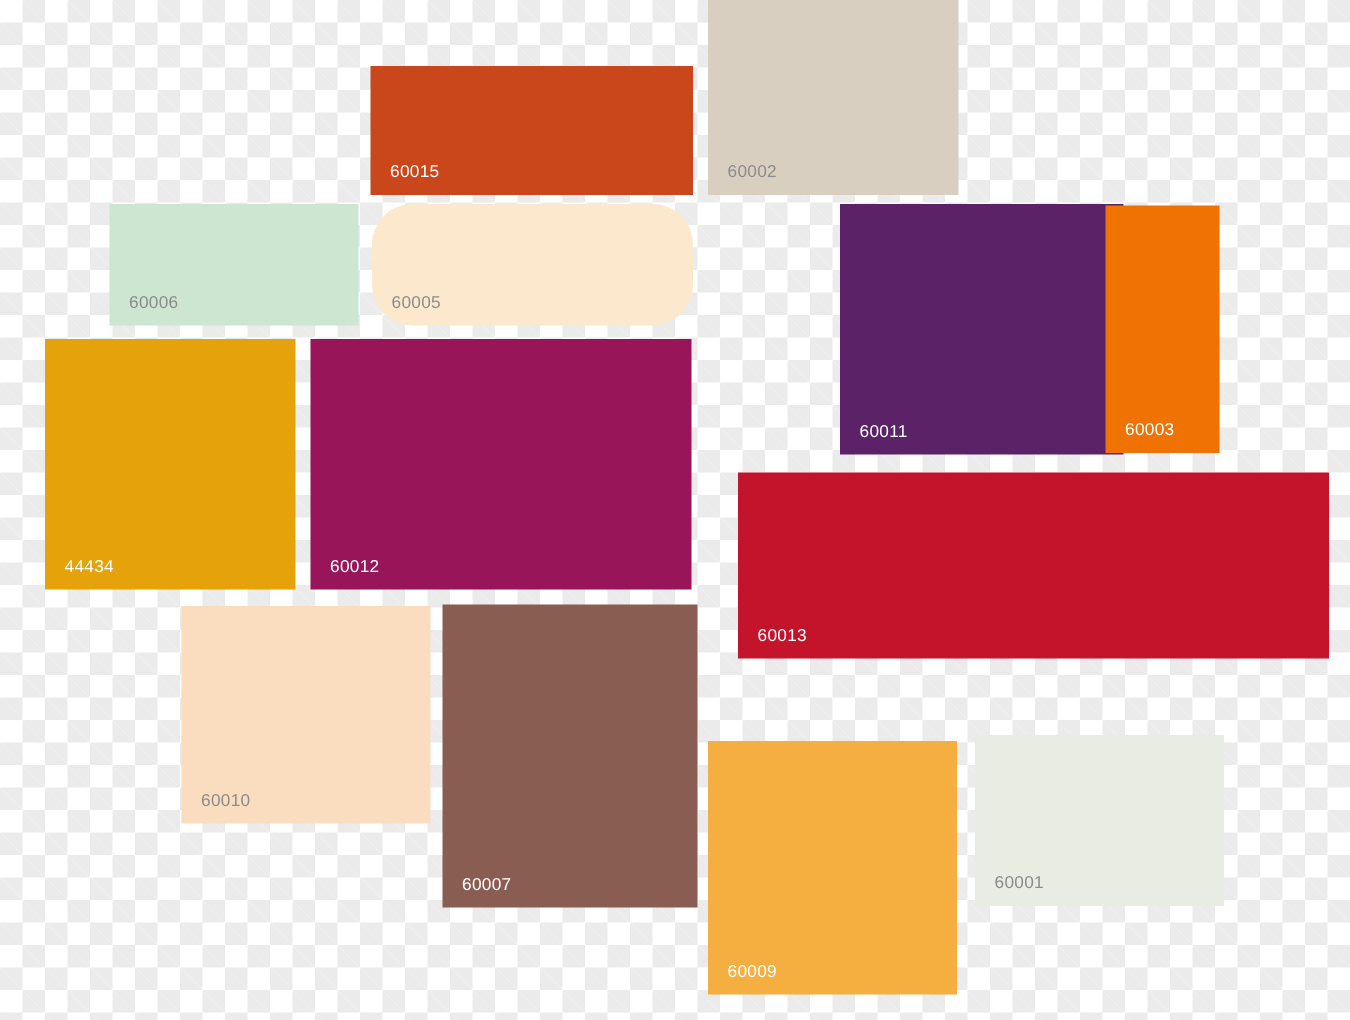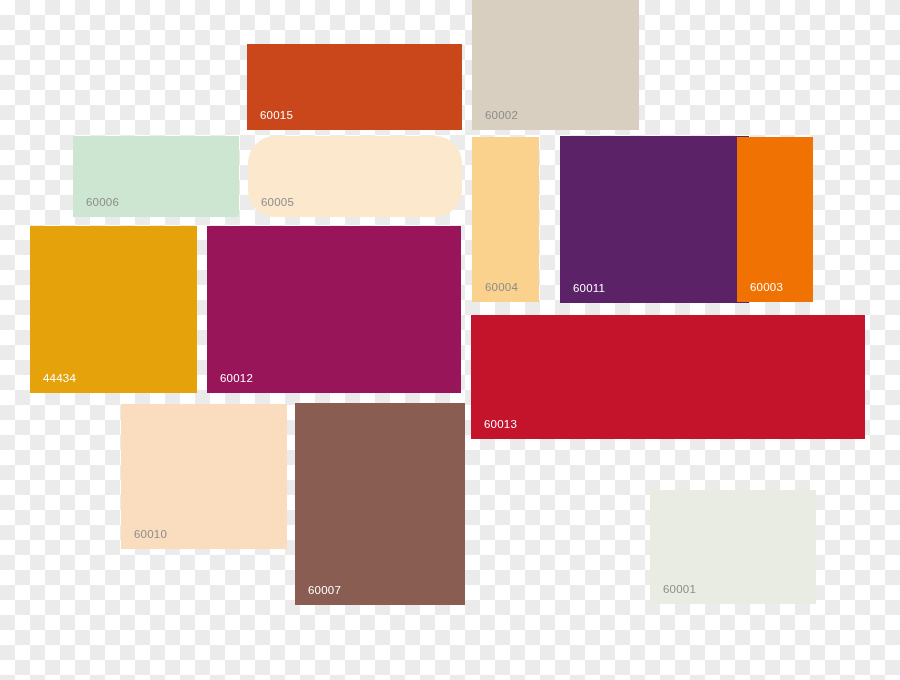--- a/index.html
+++ b/index.html
@@ -60,40 +60,40 @@
     </div>
     <div class="swatch" style="left: 472px; top: 0px; width: 167px; height: 130px; background-color: rgb(217, 207, 193); text-align: center;">
       <span class="swatch-label label-dark">60002</span>
     </div>
     <div class="swatch" style="left: 73px; top: 136px; width: 166px; height: 81px; background-color: rgb(205, 230, 210);">
       <span class="swatch-label label-dark">60006</span>
     </div>
     <div class="swatch" style="left: 248px; top: 136px; width: 214px; height: 81px; background-color: rgb(251, 232, 205); border-radius: 27px;">
       <span class="swatch-label label-dark">60005</span>
     </div>
-    <div class="swatch" style="left: 472px; top: 137px; width: 67px; height: 165px; background-color: rgb(250, 210, 142);">
-      <span class="swatch-label label-dark">60004</span>
-    </div>
     <div class="swatch" style="left: 560px; top: 136px; width: 189px; height: 167px; background-color: rgb(92, 34, 104);">
       <span class="swatch-label label-light">60011</span>
     </div>
     <div class="swatch" style="left: 737px; top: 137px; width: 76px; height: 165px; background-color: rgb(239, 114, 3);">
       <span class="swatch-label label-light">60003</span>
     </div>
     <div class="swatch" style="left: 30px; top: 226px; width: 167px; height: 167px; background-color: rgb(229, 162, 11);">
       <span class="swatch-label label-light">44434</span>
     </div>
     <div class="swatch" style="left: 207px; top: 226px; width: 254px; height: 167px; background-color: rgb(153, 21, 90);">
       <span class="swatch-label label-light">60012</span>
     </div>
-    <div class="swatch" style="left: 471px; top: 315px; width: 394px; height: 124px; background-color: rgb(196, 20, 44);">
+    <div class="swatch" style="left: 492px; top: 315px; width: 394px; height: 124px; background-color: rgb(196, 20, 44);">
       <span class="swatch-label label-light">60013</span>
     </div>
     <div class="swatch" style="left: 121px; top: 404px; width: 166px; height: 145px; background-color: rgb(250, 220, 191); text-align: center;">
       <span class="swatch-label label-dark">60010</span>
     </div>
     <div class="swatch" style="left: 295px; top: 403px; width: 170px; height: 202px; background-color: rgb(138, 93, 83);">
       <span class="swatch-label label-light">60007</span>
     </div>
+    <div class="swatch" style="left: 472px; top: 494px; width: 166px; height: 169px; background-color: rgb(245, 174, 64);">
+      <span class="swatch-label label-light">60009</span>
+    </div>
     <div class="swatch" style="left: 650px; top: 490px; width: 166px; height: 114px; background-color: rgb(232, 236, 226);">
       <span class="swatch-label label-dark">60001</span>
     </div>
   </div>
 
 </body></html>

